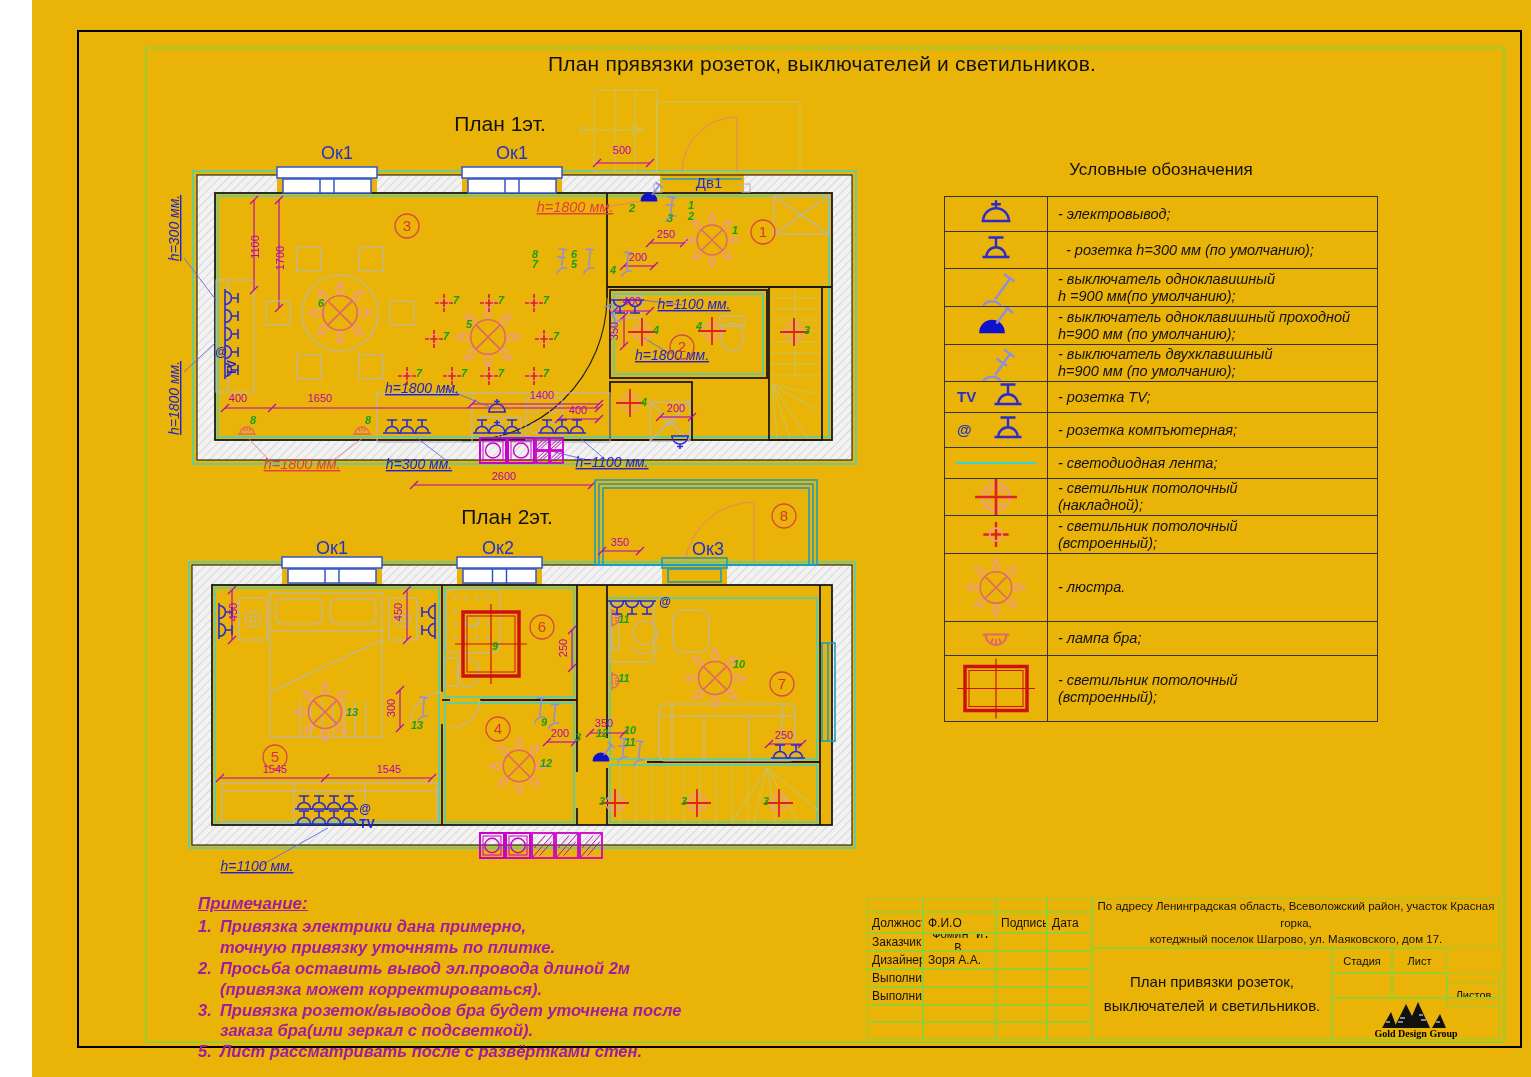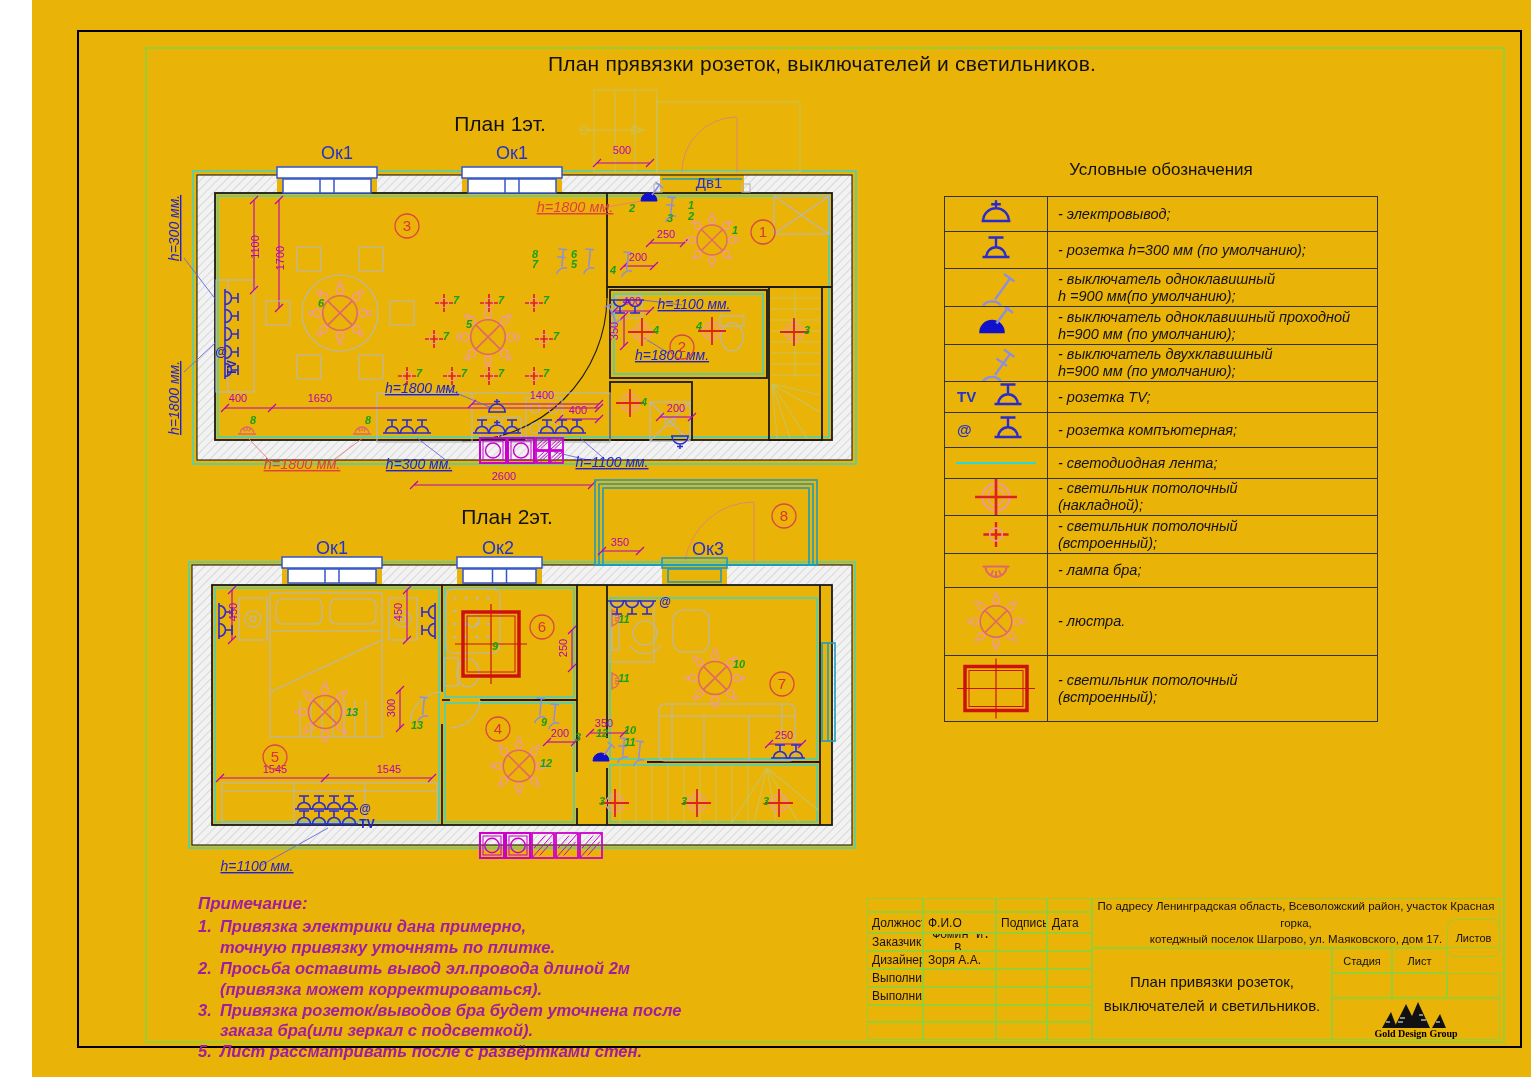--- a/index.html
+++ b/index.html
@@ -28,21 +28,21 @@
   .lg-row{display:flex;border-bottom:1.2px solid #333;align-items:center;}
   .lg-row:last-child{border-bottom:none;}
   .lg-sym{width:102px;border-right:1.2px solid #333;align-self:stretch;position:relative;
           display:flex;align-items:center;justify-content:center;}
   .lg-pre{position:absolute;left:12px;top:50%;transform:translateY(-52%);
           color:#2233cc;font-weight:bold;font-size:15px;}
   .lg-txt{flex:1;padding:2px 10px;font-style:italic;font-size:14.5px;color:#111;line-height:1.15;}
   
   #notes{position:absolute;left:166px;top:893px;width:520px;color:#a21ca2;
          font-weight:bold;font-style:italic;font-size:16.5px;line-height:1.26;}
-  #notes .nhead{font-size:17px;margin-bottom:2px;}
+  #notes .nhead{text-decoration:underline;font-size:17px;margin-bottom:2px;}
   #notes .nline{display:flex;}
   #notes .nnum{width:22px;flex:none;}
   
   #tblock{position:absolute;left:0;top:0;}
   .tb-cell{position:absolute;border:1.5px solid #9ACD32;box-sizing:border-box;
            display:flex;align-items:center;justify-content:center;text-align:center;
            font-size:12px;color:#111;overflow:hidden;}
   .tb-left{justify-content:flex-start;padding-left:4px;}
   .tb-big{font-size:11px;}
   .tb-addr{font-size:11.5px;line-height:1.45;}
@@ -845,21 +845,21 @@
         <div class="lg-row" style="height: 34px;">
           <div class="lg-sym">
             <svg width="100" height="34">
               <g transform="translate(50,24) scale(1.6)">
                 <path d="M-9,0 L9,0 M-8,0 A8,8 0 0 1 8,0 M0,-8 L0,-13 M-3,-10.5 L3,-10.5" stroke="#2a2ad0" stroke-width="1.5" fill="none"></path>
               </g>
             </svg>
           </div>
           <div class="lg-txt">- электровывод;</div>
         </div>
-        <div class="lg-row" style="height: 36px;">
+        <div class="lg-row" style="height: 36px; gap: 8px;">
           <div class="lg-sym">
             <svg width="100" height="36">
               <g transform="translate(50,25) scale(1.5)">
                 <path d="M-9,0 L9,0 M-6.5,0 A6.5,6.5 0 0 1 6.5,0 M0,-6.5 L0,-13 M-5,-13 L5,-13" stroke="#2a2ad0" stroke-width="1.6" fill="none"></path>
               </g>
             </svg>
           </div>
           <div class="lg-txt">- розетка h=300 мм (по умолчанию);</div>
         </div>
         <div class="lg-row" style="height: 37px;">
@@ -940,30 +940,20 @@
         <div class="lg-row" style="height: 37px;">
           <div class="lg-sym">
             <svg width="100" height="37">
               <g transform="translate(50,18.5) scale(1.4)">
                 <path d="M-9,0 L9,0 M0,-9 L0,9" stroke="#dd2222" stroke-width="1.7" fill="none"></path>
                 <circle cx="0" cy="0" r="4.5" stroke="#ef9a9a" fill="none" stroke-width="1.2"></circle>
               </g>
             </svg>
           </div>
           <div class="lg-txt">- светильник потолочный<br>(встроенный);</div>
-        </div>
-        <div class="lg-row" style="height: 33px;">
-          <div class="lg-sym">
-            <svg width="100" height="33">
-              <g transform="translate(50,12.5) scale(1.5)">
-                <path d="M-9,0 L9,0 M-7,0 A7,7 0 0 0 7,0 M-3.4,6.1 L-2,2.6 M0,7 L0,3 M3.4,6.1 L2,2.6" stroke="#e06868" stroke-width="1.3" fill="none"></path>
-              </g>
-            </svg>
-          </div>
-          <div class="lg-txt">- лампа бра;</div>
         </div>
         <div class="lg-row" style="height: 67px;">
           <div class="lg-sym">
             <svg width="100" height="67">
               <g transform="translate(50,33.5) scale(1.05)">
                 <circle cx="0" cy="0" r="15" stroke="#e06868" fill="none" stroke-width="1.4"></circle>
                 <path d="M-10.6,-10.6 L10.6,10.6 M-10.6,10.6 L10.6,-10.6" stroke="#e06868" stroke-width="1.4"></path>
                 <circle cx="20" cy="0" r="3.3" stroke="#ef9a9a" fill="none" stroke-width="1.2"></circle>
                 <circle cx="25.5" cy="0" r="1.8" stroke="#ef9a9a" fill="none" stroke-width="1"></circle>
                 <circle cx="14.142135623730951" cy="14.14213562373095" r="3.3" stroke="#ef9a9a" fill="none" stroke-width="1.2"></circle>
@@ -978,20 +968,30 @@
                 <circle cx="-18.031222920256965" cy="-18.031222920256962" r="1.8" stroke="#ef9a9a" fill="none" stroke-width="1"></circle>
                 <circle cx="-3.673940397442059e-15" cy="-20" r="3.3" stroke="#ef9a9a" fill="none" stroke-width="1.2"></circle>
                 <circle cx="-4.684274006738626e-15" cy="-25.5" r="1.8" stroke="#ef9a9a" fill="none" stroke-width="1"></circle>
                 <circle cx="14.142135623730947" cy="-14.142135623730955" r="3.3" stroke="#ef9a9a" fill="none" stroke-width="1.2"></circle>
                 <circle cx="18.03122292025696" cy="-18.031222920256965" r="1.8" stroke="#ef9a9a" fill="none" stroke-width="1"></circle>
               </g>
             </svg>
           </div>
           <div class="lg-txt">- люстра.</div>
         </div>
+        <div class="lg-row" style="height: 33px;">
+          <div class="lg-sym">
+            <svg width="100" height="33">
+              <g transform="translate(50,12.5) scale(1.5)">
+                <path d="M-9,0 L9,0 M-7,0 A7,7 0 0 0 7,0 M-3.4,6.1 L-2,2.6 M0,7 L0,3 M3.4,6.1 L2,2.6" stroke="#e06868" stroke-width="1.3" fill="none"></path>
+              </g>
+            </svg>
+          </div>
+          <div class="lg-txt">- лампа бра;</div>
+        </div>
         <div class="lg-row" style="height: 65px;">
           <div class="lg-sym">
             <svg width="100" height="65">
               <g transform="translate(50,32.5) scale(1)">
                 <rect x="-31" y="-22" width="62" height="44" stroke="#cc1111" stroke-width="3.5" fill="none"></rect>
                 <rect x="-27" y="-18" width="54" height="36" stroke="#cc1111" stroke-width="1" fill="none"></rect>
                 <path d="M-39,0 L39,0 M0,-30 L0,30" stroke="#cc1111" stroke-width="1.2" fill="none"></path>
               </g>
             </svg>
           </div>
@@ -1084,21 +1084,21 @@
       <div class="tb-cell tb-left" style="left: 835px; top: 1022px; width: 56px; height: 18px;"></div>
       <div class="tb-cell tb-left" style="left: 891px; top: 1022px; width: 73px; height: 18px;"></div>
       <div class="tb-cell tb-left" style="left: 964px; top: 1022px; width: 51px; height: 18px;"></div>
       <div class="tb-cell tb-left" style="left: 1015px; top: 1022px; width: 45px; height: 18px;"></div>
       <div class="tb-cell tb-addr" style="left: 1060px; top: 898px; width: 408px; height: 50px;">По адресу Ленинградская область, Всеволожский район, участок Красная горка,<br>котеджный поселок Шагрово, ул. Маяковского, дом 17.</div>
       <div class="tb-cell tb-proj" style="left: 1060px; top: 948px; width: 240px; height: 92px;">План  привязки розеток,<br>выключателей и светильников.</div>
       <div class="tb-cell tb-big" style="left: 1300px; top: 948px; width: 60px; height: 25px;">Стадия</div>
       <div class="tb-cell " style="left: 1300px; top: 973px; width: 60px; height: 25px;"></div>
       <div class="tb-cell tb-big" style="left: 1360px; top: 948px; width: 55px; height: 25px;">Лист</div>
       <div class="tb-cell " style="left: 1360px; top: 973px; width: 55px; height: 25px;"></div>
-      <div class="tb-cell tb-big" style="left: 1415px; top: 919px; width: 53px; height: 38px; border-radius: 8px;">Листов</div>
+      <div class="tb-cell tb-big" style="left: 1415px; top: 983px; width: 53px; height: 24px;">Листов</div>
       <div class="tb-cell " style="left: 1415px; top: 973px; width: 53px; height: 25px;"></div>
       <div class="tb-cell " style="left: 1300px; top: 998px; width: 168px; height: 42px;">
         <svg width="164" height="39" viewBox="0 0 164 39">
           <polygon points="60,28 72,4 78,16 84,2 96,28" fill="#111"></polygon>
           <polygon points="48,28 57,12 63,28" fill="#111"></polygon>
           <polygon points="98,28 106,14 112,28" fill="#111"></polygon>
           <path d="M64,22 h5 M66,18 h5 M87,20 h5 M85,15 h4 M52,22 h4 M102,22 h4" stroke="#fff" stroke-width="1.2" fill="none"></path>
           <text x="82" y="37" text-anchor="middle" class="tb-logo-text" font-family="Liberation Serif,serif" font-weight="bold" font-size="10">Gold Design Group</text>
         </svg>
       </div>

